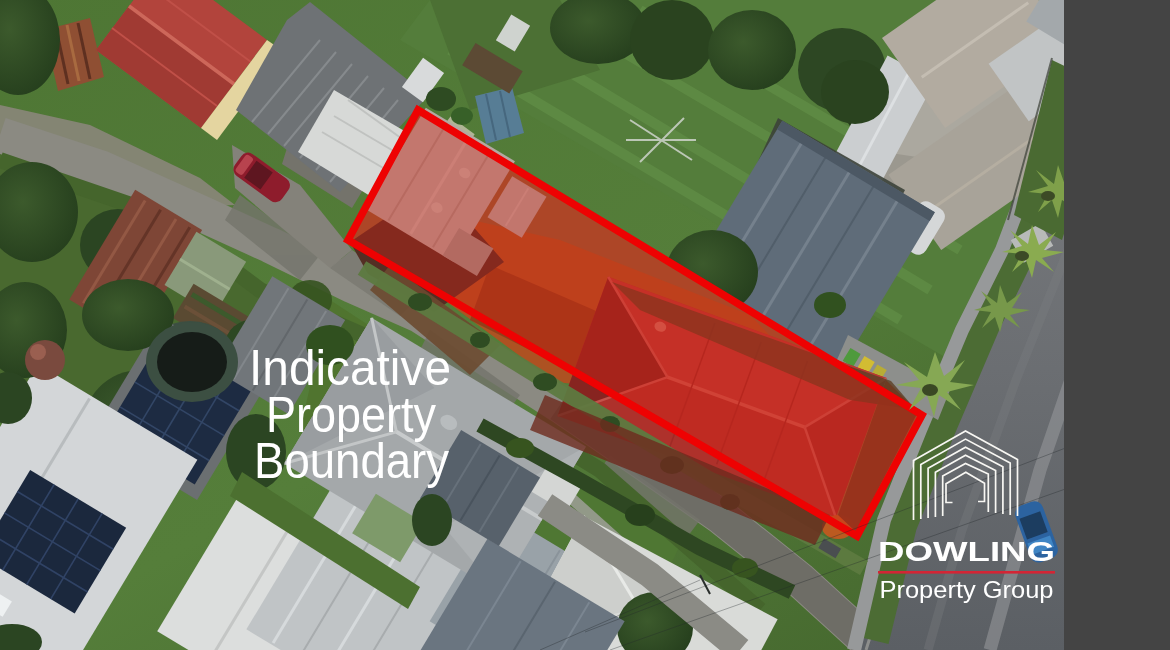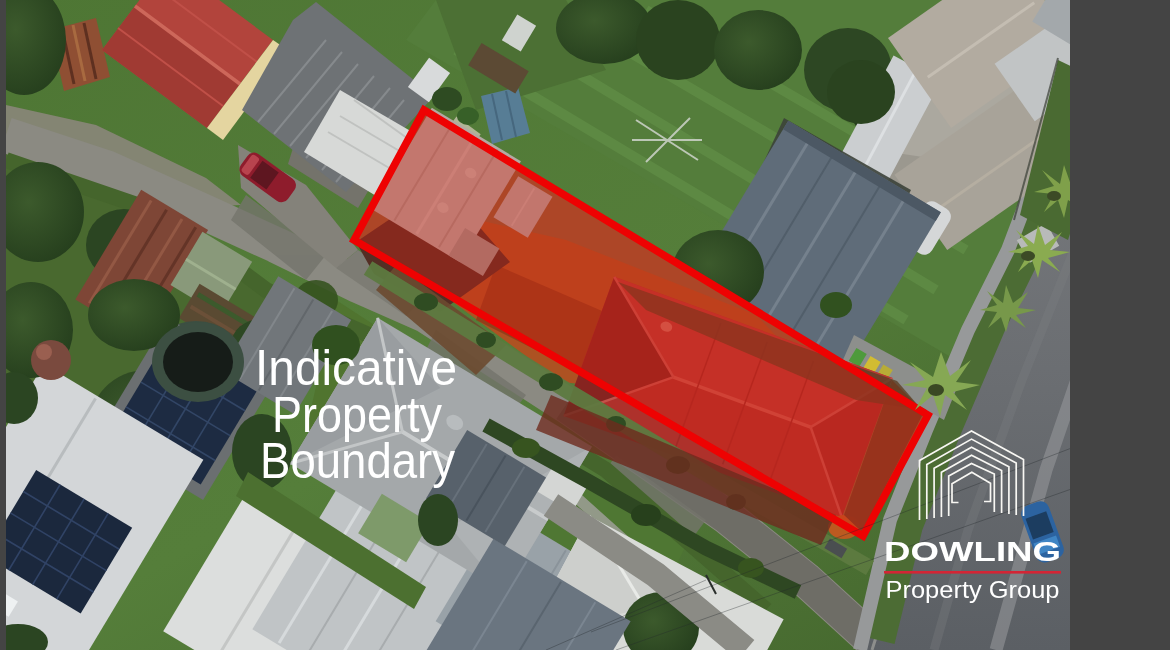--- a/index.html
+++ b/index.html
@@ -1,16 +1,16 @@
 <!DOCTYPE html>
 <html><head>
 <meta charset="utf-8">
 <style>
 html,body{margin:0;padding:0;background:#444;font-family:"Liberation Sans",sans-serif;}
-#stage{position:relative;width:1064px;height:650px;overflow:hidden;padding-left:6px;}
+#stage{position:relative;width:1064px;height:650px;overflow:hidden;}
 </style>
 </head>
 <body>
 <div id="stage">
 <svg width="1170" height="650" viewBox="0 0 1170 650">
 <defs>
 <linearGradient id="grassG" x1="0" y1="0" x2="1" y2="1">
 <stop offset="0" stop-color="#4e7634"></stop>
           <stop offset="0.5" stop-color="#557e3a"></stop>
           <stop offset="1" stop-color="#42632c"></stop>

